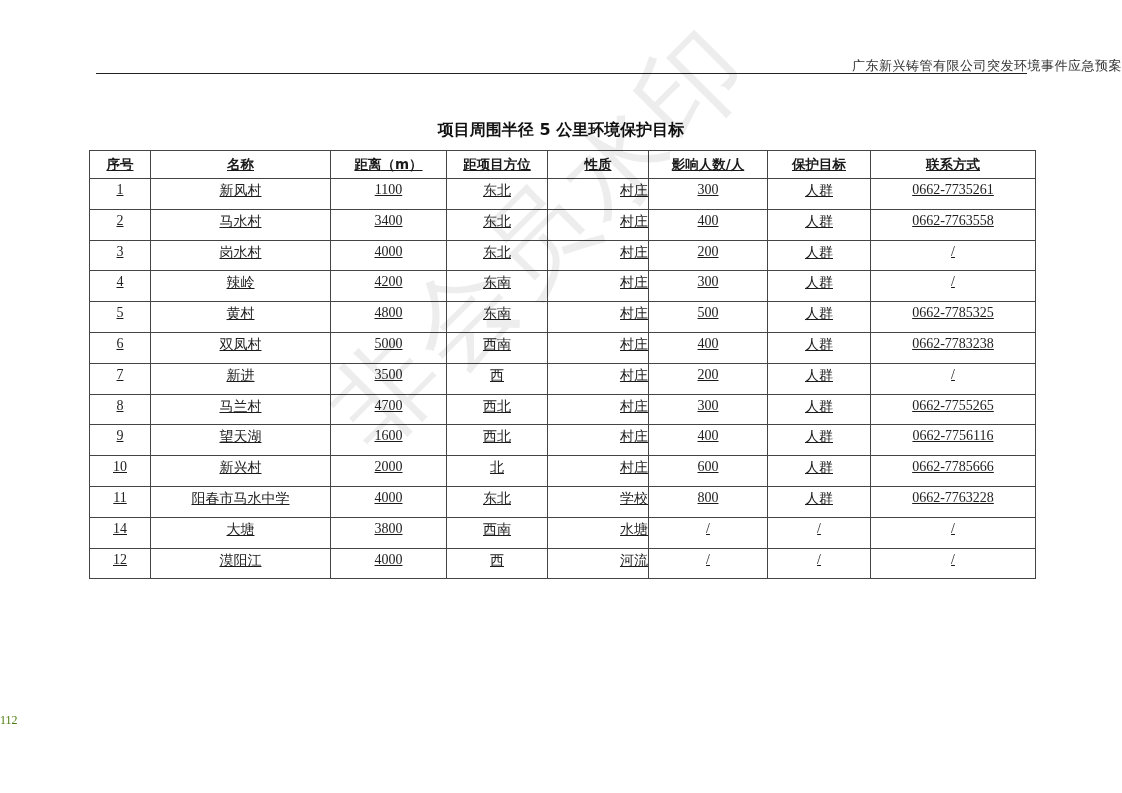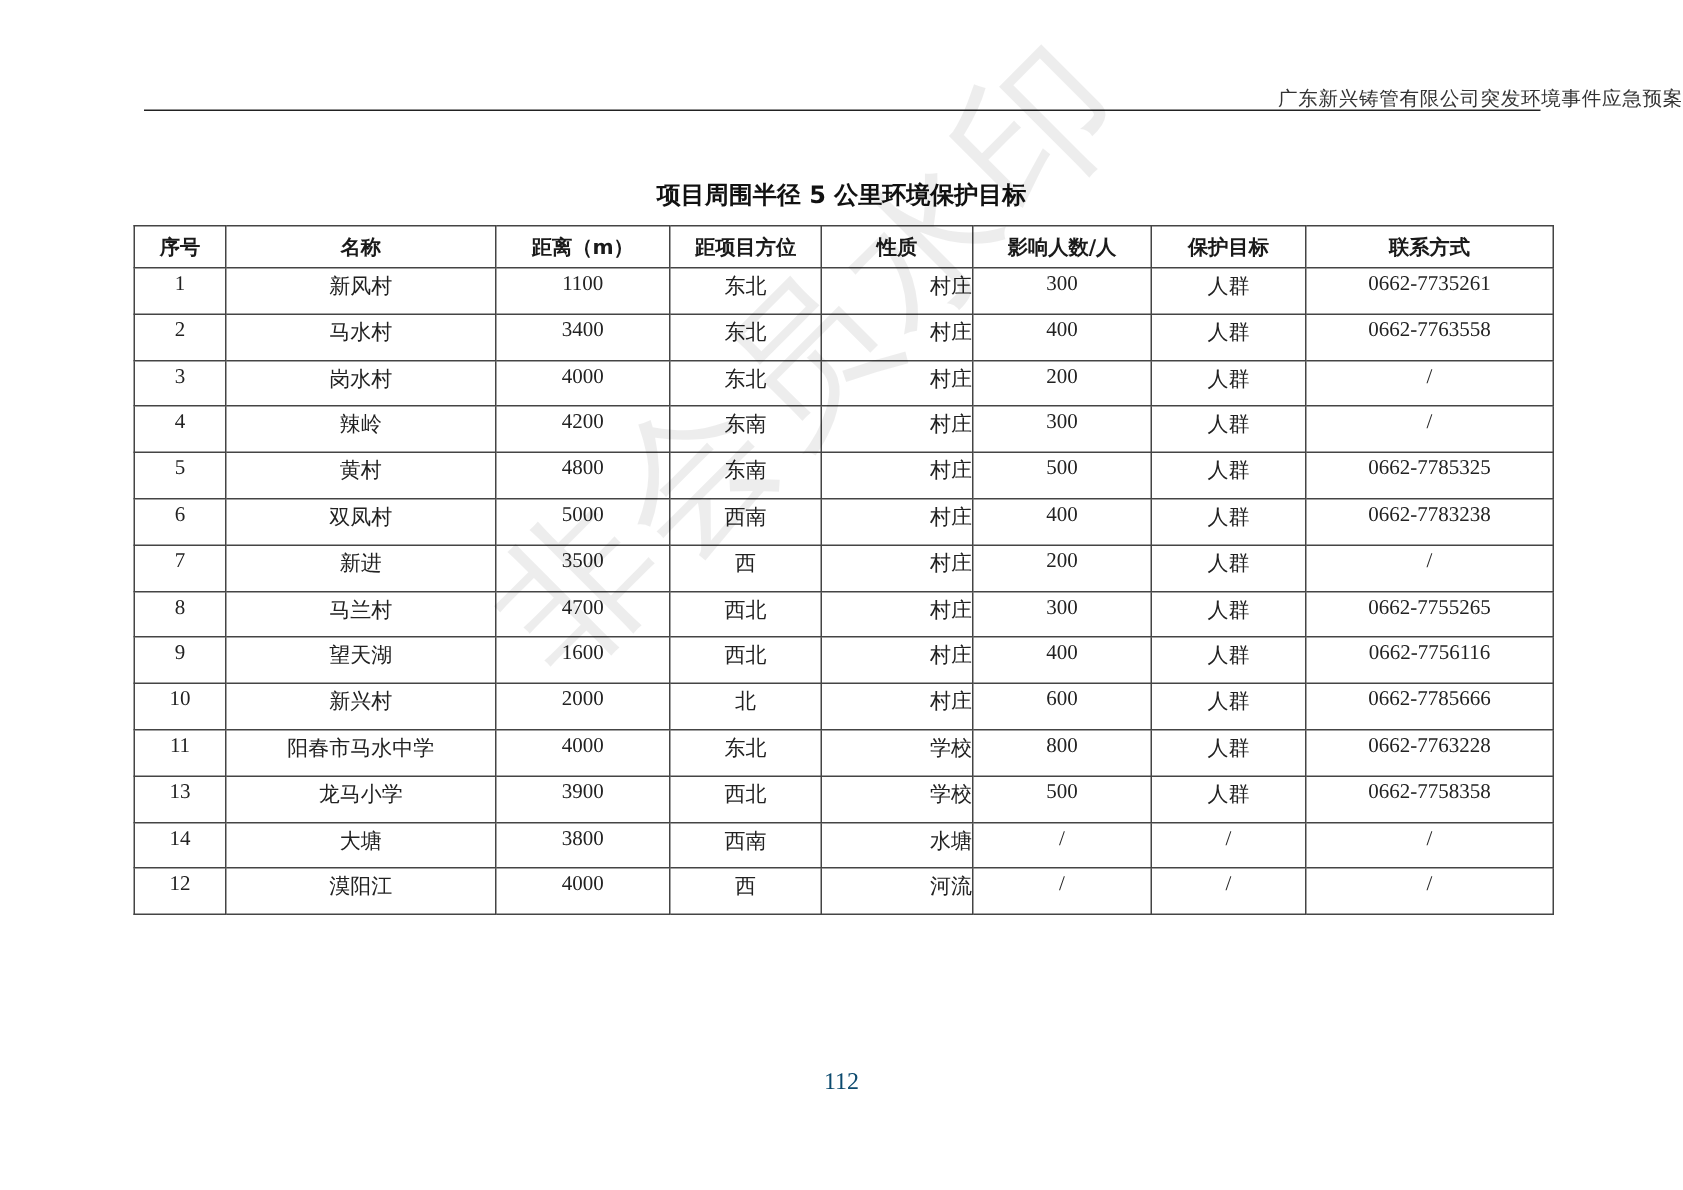--- a/index.html
+++ b/index.html
@@ -44,20 +44,21 @@
       font-family: "DejaVu Sans", "Liberation Sans", sans-serif;
       color: #111;
     }
     table.targets {
       position: absolute;
       left: 89px;
       top: 150px;
       width: 946px;
       border-collapse: collapse;
       table-layout: fixed;
+      text-decoration: underline;
     }
     table.targets th,
     table.targets td {
       border: 1.3px solid #444;
       text-align: center;
       padding: 0;
       height: 26.8px;
       font-size: 14px;
       vertical-align: middle;
     }
@@ -74,23 +75,23 @@
     }
     table.targets td.type-cell {
       text-align: right;
       padding-left: 36px;
     }
     .page-number {
       position: absolute;
       left: 0;
       width: 1122px;
       top: 713px;
-      text-align: center;
-      font-size: 16px;
-      color: #0c4a6e;
+      text-align: left;
+      font-size: 12px;
+      color: #4d7c0f;
     }
     .watermark {
       position: absolute;
       left: 300px;
       top: 380px;
       font-size: 104px;
       font-family: "DejaVu Sans", sans-serif;
       color: rgba(0,0,0,0.07);
       transform: rotate(-45deg);
       transform-origin: left top;
@@ -235,30 +236,20 @@
         <td>11</td>
         <td>阳春市马水中学</td>
         <td>4000</td>
         <td>东北</td>
         <td class="type-cell">学校</td>
         <td>800</td>
         <td>人群</td>
         <td>0662-7763228</td>
       </tr>
       <tr>
-        <td>13</td>
-        <td>龙马小学</td>
-        <td>3900</td>
-        <td>西北</td>
-        <td class="type-cell">学校</td>
-        <td>500</td>
-        <td>人群</td>
-        <td>0662-7758358</td>
-      </tr>
-      <tr>
         <td>14</td>
         <td>大塘</td>
         <td>3800</td>
         <td>西南</td>
         <td class="type-cell">水塘</td>
         <td>/</td>
         <td>/</td>
         <td>/</td>
       </tr>
       <tr>

